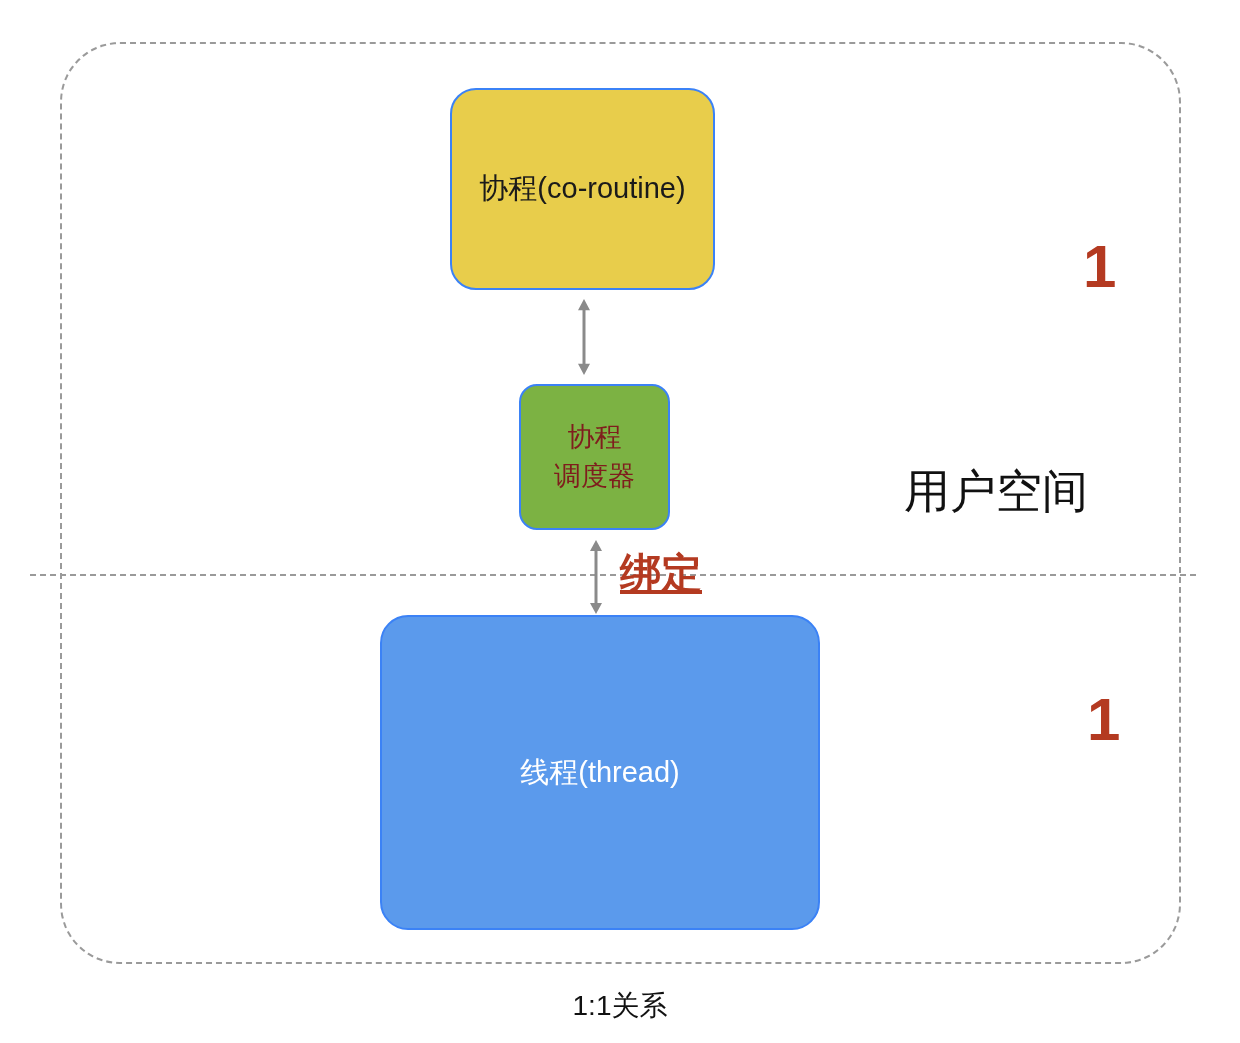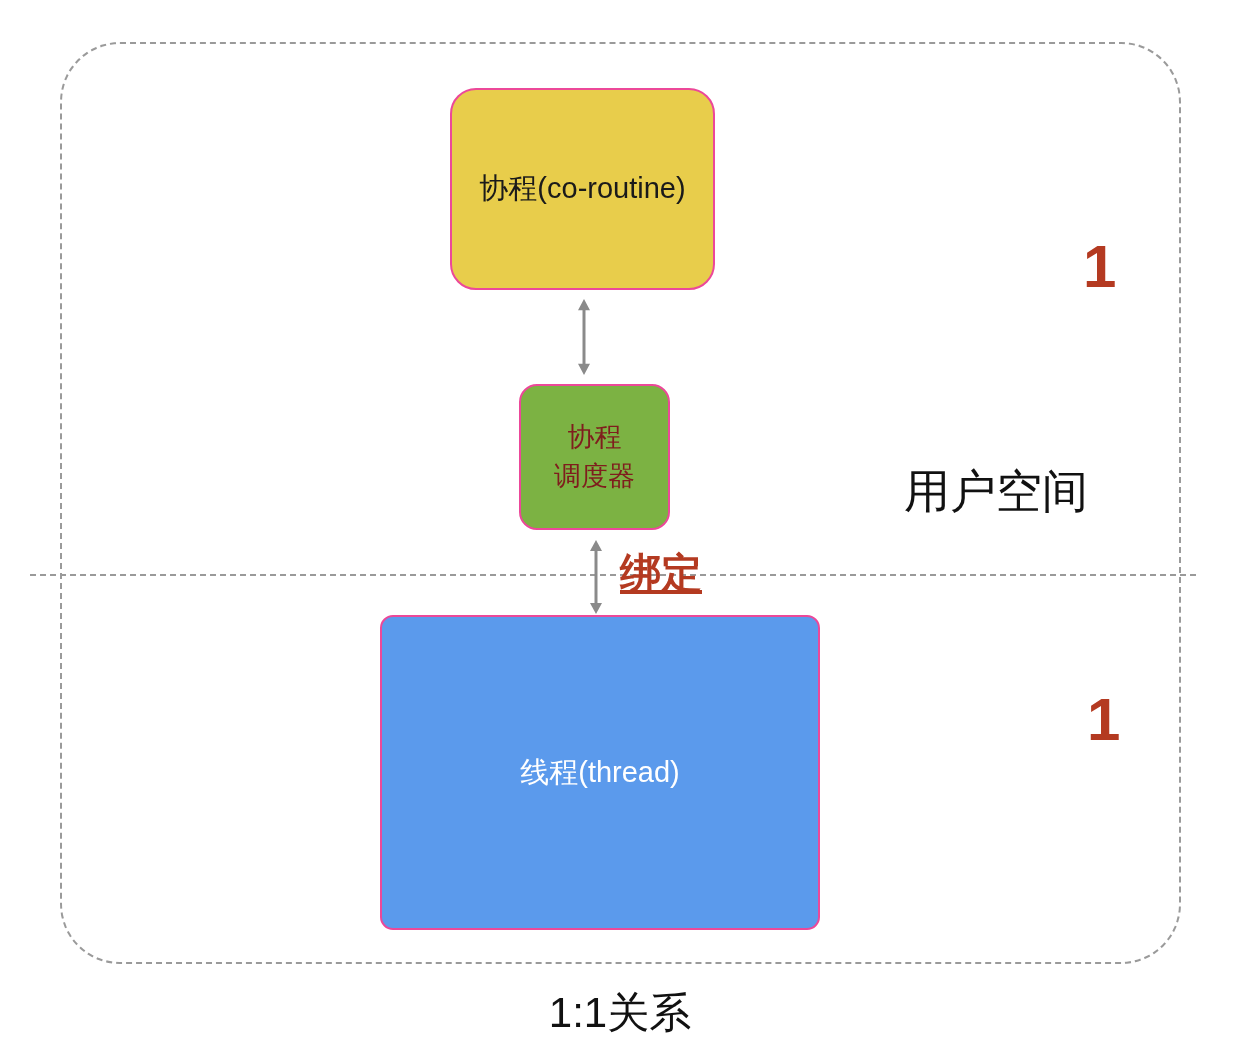--- a/index.html
+++ b/index.html
@@ -28,21 +28,21 @@
   .space-divider {
     position: absolute;
     left: 30px;
     top: 574px;
     width: 1166px;
     border-top: 2px dashed var(--line-gray, #9a9a9a);
   }
   .node {
     position: absolute;
     box-sizing: border-box;
-    border: 2px solid #ec4899;
+    border: 2px solid #3b82f6;
     display: flex;
     align-items: center;
     justify-content: center;
     text-align: center;
   }
   .box-coroutine {
     left: 450px;
     top: 88px;
     width: 265px;
     height: 202px;
@@ -62,21 +62,21 @@
     font-size: 27px;
     line-height: 1.45;
     flex-direction: column;
   }
   .box-thread {
     left: 380px;
     top: 615px;
     width: 440px;
     height: 315px;
     background: var(--box-blue, #5b9aec);
-    border-radius: 13px;
+    border-radius: 28px;
     color: #ffffff;
     font-size: 29px;
   }
   .arrow {
     position: absolute;
     width: 20px;
   }
   .arrow-1 { left: 574px; top: 299px; height: 76px; }
   .arrow-2 { left: 586px; top: 540px; height: 74px; }
   .label-binding {
@@ -106,21 +106,21 @@
   }
   .label-user-space { left: 904px; top: 468px; }
   .label-kernel-space { left: 904px; top: 877px; }
   .caption {
     position: absolute;
     left: 0;
     right: 0;
     top: 992px;
     text-align: center;
     color: #111111;
-    font-size: 42px;
+    font-size: 28px;
     line-height: 1;
   }
 </style>
 </head>
 <body>
 
 <div id="canvas">
 
   <div class="outer-boundary"></div>
 

